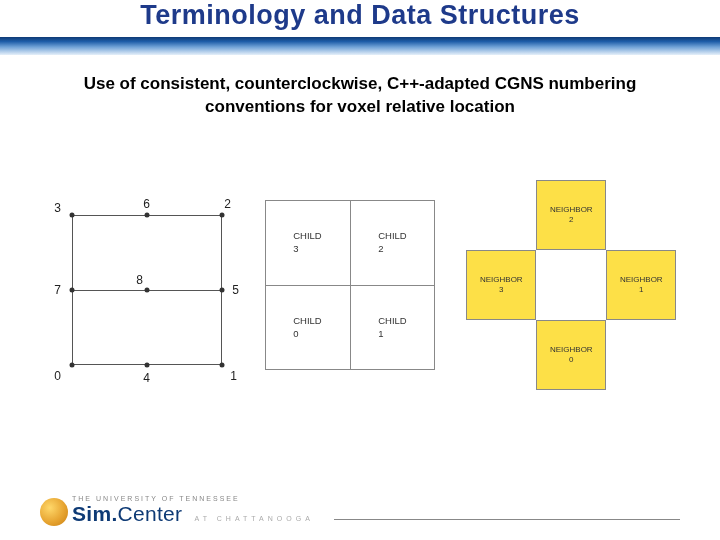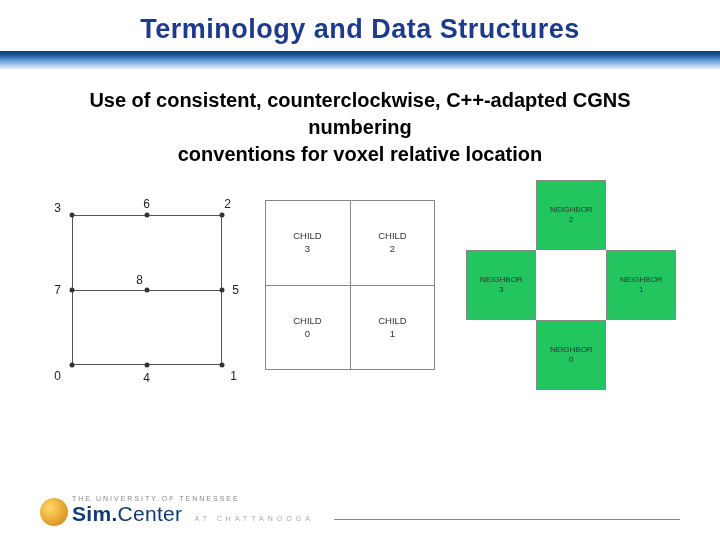--- a/index.html
+++ b/index.html
@@ -6,39 +6,39 @@
   body {
     width: 720px;
     height: 540px;
     background: #fff;
     font-family: Arial, Helvetica, sans-serif;
     position: relative;
     overflow: hidden;
   }
   .title-bar {
     position: relative;
-    padding-top: 14px;
+    padding-top: 0;
     text-align: center;
   }
   .title-bar h1 {
     font-family: Arial, Helvetica, sans-serif;
     font-weight: 900;
     font-size: 27px;
     color: #1e3a8a;
     letter-spacing: 0.5px;
   }
   .title-underline {
     height: 18px;
     margin-top: 6px;
     background: linear-gradient(to bottom,
       #0e3a75 0%, #1e5da8 25%, #6fa1d6 55%, #e6f0fa 100%);
   }
   .subtitle {
     text-align: center;
-    font-size: 20px;
+    font-size: 17px;
     font-weight: 700;
     color: #000;
     margin-top: 18px;
     line-height: 1.35;
     padding: 0 40px;
   }
   .diagrams {
     position: absolute;
     left: 0; right: 0;
     top: 175px;
@@ -52,24 +52,24 @@
   .d1 { position: relative; width: 190px; height: 190px; font-size: 12px; color:#222;}
   .d1 .box { position:absolute; left:28px; top:25px; width:150px; height:150px; border:1.2px solid #555;}
   .d1 .hmid { position:absolute; left:28px; top:100px; width:150px; border-top:1.2px solid #555;}
   .d1 .dot { position:absolute; width:5px; height:5px; background:#333; border-radius:50%; transform:translate(-50%,-50%);}
   .d1 .lbl { position:absolute; transform:translate(-50%,-50%); }
   
   .d2 { position: relative; width: 170px; height: 170px; font-size:9.5px; color:#333; }
   .d2 .outer { position:absolute; inset:0; border:1px solid #888; }
   .d2 .v { position:absolute; left:50%; top:0; bottom:0; border-left:1px solid #888;}
   .d2 .h { position:absolute; top:50%; left:0; right:0; border-top:1px solid #888;}
-  .d2 .cell { position:absolute; width:50%; height:50%; display:flex; align-items:center; justify-content:center; text-align:center; line-height:1.3;}
+  .d2 .cell { position:absolute; width:50%; height:50%; display:flex; align-items:center; justify-content:center; text-align:left; line-height:1.3;}
   
   .d3 { position: relative; width: 210px; height: 210px; font-size:8px; color:#333; }
-  .d3 .sq { position:absolute; width:70px; height:70px; border:1px solid #888; display:flex; align-items:center; justify-content:center; text-align:center; line-height:1.3; background:#22c55e;}
+  .d3 .sq { position:absolute; width:70px; height:70px; border:1px solid #888; display:flex; align-items:center; justify-content:center; text-align:center; line-height:1.3; background:#fde047;}
   
   .footer {
     position:absolute; left:0; right:0; bottom:0; height:60px;
     display:flex; align-items:center; padding: 0 40px;
   }
   .logo { display:flex; align-items:flex-end; gap:4px; }
   .logo-mark {
     width:28px; height:28px;
     background: radial-gradient(circle at 35% 35%, #ffd86a 0%, #e7a532 55%, #c97e10 100%);
     border-radius:50%;

